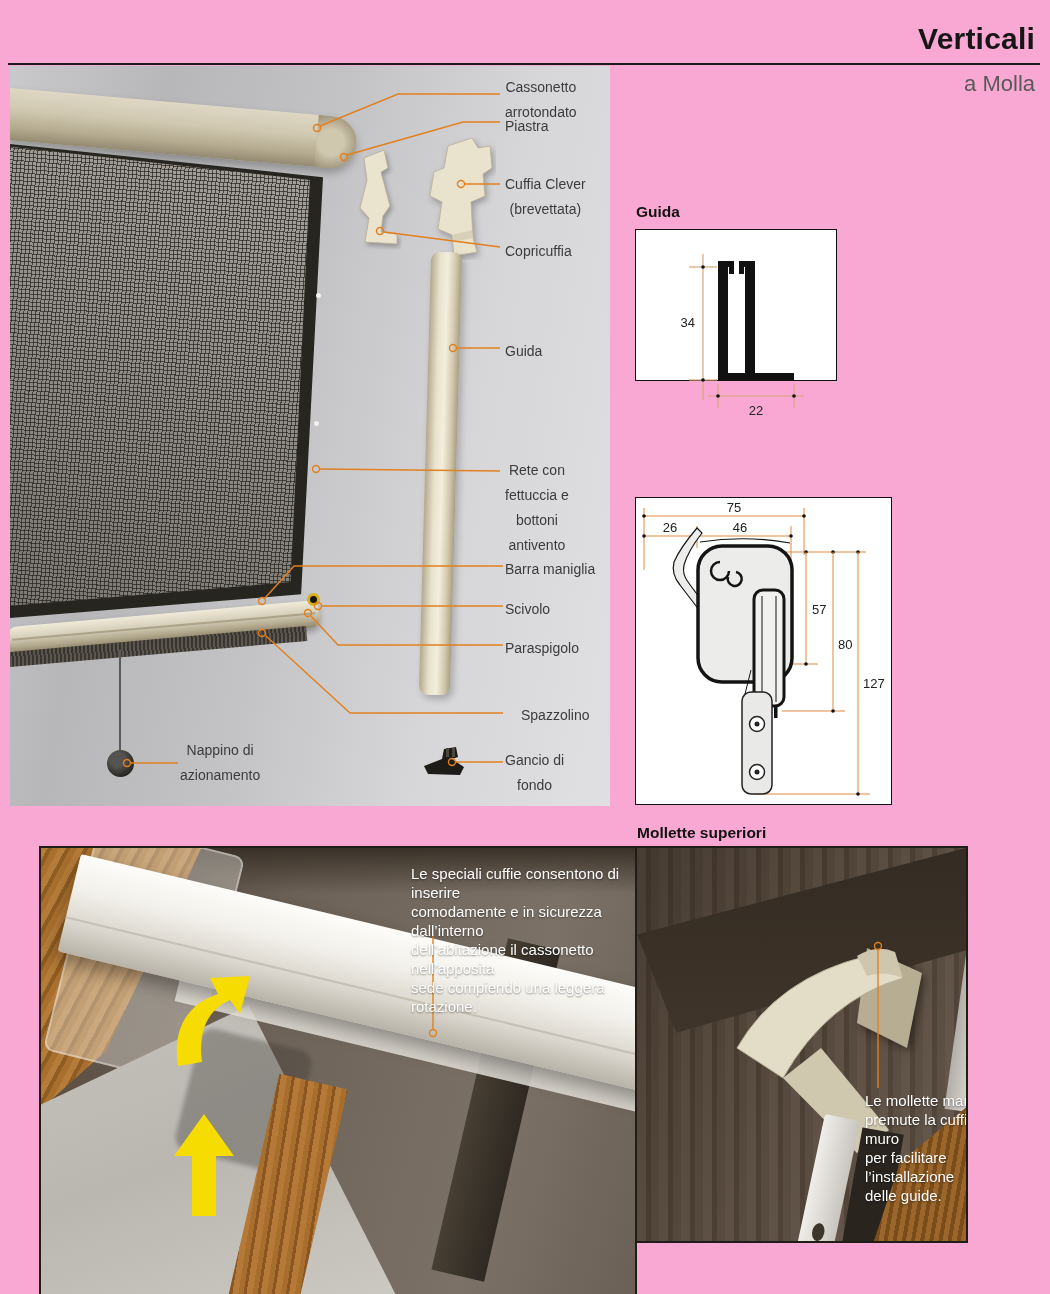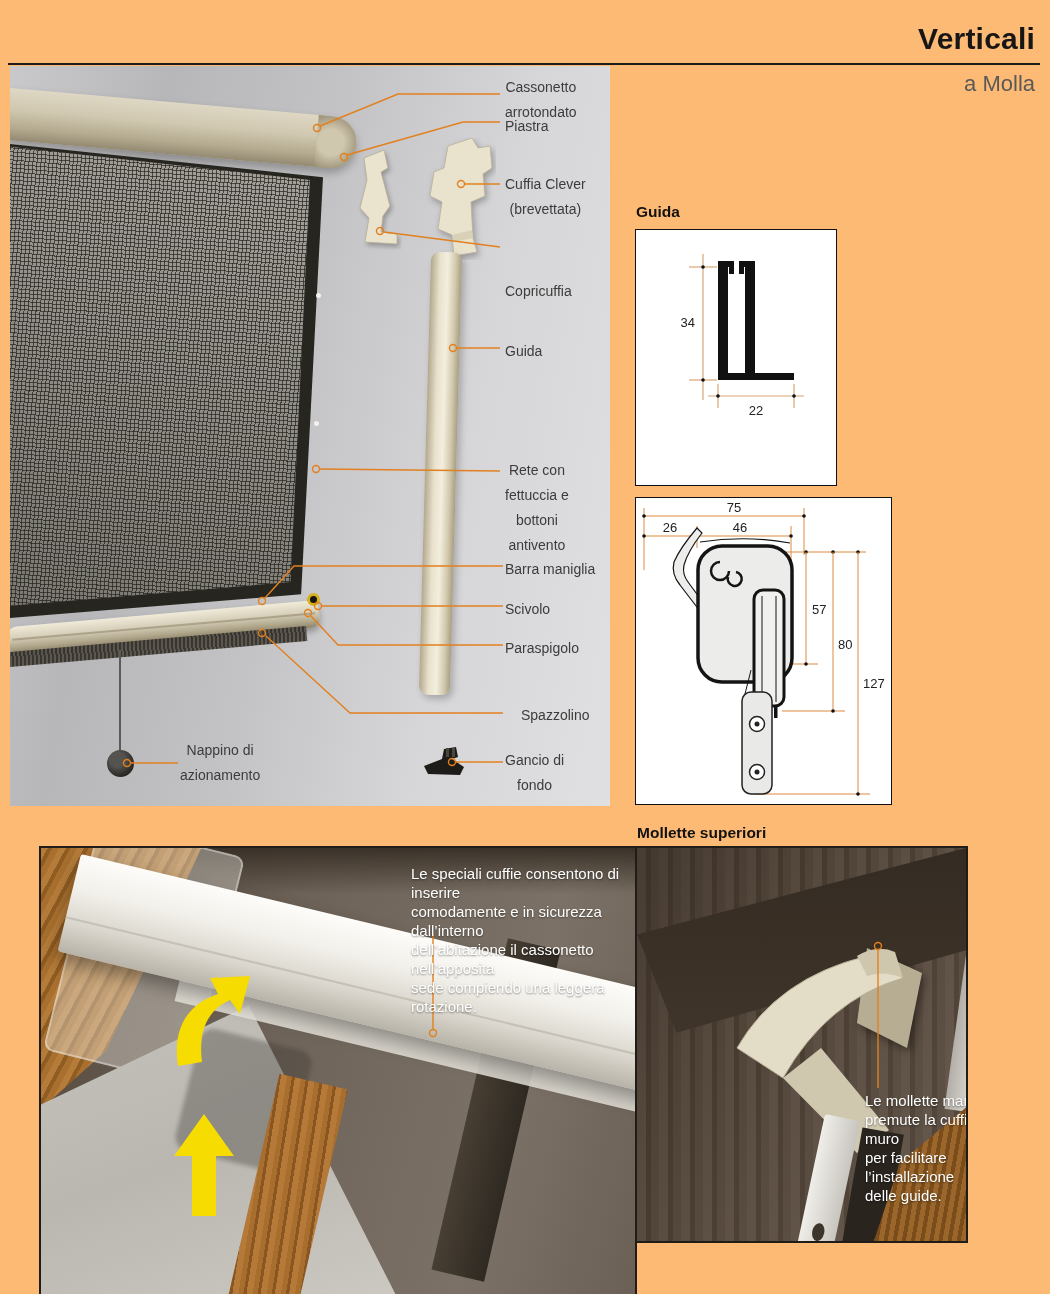--- a/index.html
+++ b/index.html
@@ -1,21 +1,21 @@
 <!DOCTYPE html>
 <html style="--accent: #e2801f; --dimtan: #d9a674; --dimor: #dd8a3e; --labelc: #3c3c3c; --headc: #121212;"><head>
 <meta charset="utf-8">
 <style>
   :root{
     --accent:#e2801f; --dimtan:#d9a674; --dimor:#dd8a3e;
     --labelc:#3c3c3c; --headc:#121212;
   }
   *{box-sizing:border-box; margin:0; padding:0;}
   body{background:#ffffff; font-family:"Liberation Sans",sans-serif;}
-  #page{position:relative; width:1050px; height:1294px; background:#fdba74; overflow:hidden;}
+  #page{position:relative; width:1050px; height:1294px; background:#f9a8d4; overflow:hidden;}
   .abs{position:absolute;}
   .h-title{font-size:30px; font-weight:bold; color:#161616; letter-spacing:.2px;}
   .h-sub{font-size:22px; color:#595959;}
   .rule{height:2px; background:#1b1b1b;}
   .sec-h{font-size:15.5px; font-weight:bold; color:var(--headc); white-space:pre-line; line-height:19px;}
   .lbl{position:absolute; font-size:14px; line-height:25px; color:var(--labelc); white-space:pre-line;text-align:center;}
   .photo-main{position:absolute; left:10px; top:66px; width:600px; height:740px; overflow:hidden;
     background:linear-gradient(100deg,#c9c9cb 0%,#b7b7b9 22%,#c2c2c4 45%,#d6d6d8 72%,#e0e0e2 100%);}
   .draw-box{position:absolute; background:#fff; border:1.5px solid #111;}
   .ld{stroke:var(--accent); fill:none; stroke-width:1.4;}
@@ -121,38 +121,38 @@
         <circle class="lc" cx="442" cy="696" r="3.5"></circle>
       <polyline class="ld" points="168,697 121,697"></polyline>
         <circle class="lc" cx="117" cy="697" r="3.5"></circle>
     </svg>
 
     <div class="lbl" style="left:495px; top:9px;">Cassonetto
 arrotondato</div>
     <div class="lbl" style="left:495px; top:48px;">Piastra</div>
     <div class="lbl" style="left:495px; top:106px;">Cuffia Clever
 (brevettata)</div>
-    <div class="lbl" style="left:495px; top:173px;margin-top:40px;">Copricuffia</div>
+    <div class="lbl" style="left:495px; top:173px;">Copricuffia</div>
     <div class="lbl" style="left:495px; top:273px;">Guida</div>
     <div class="lbl" style="left:495px; top:392px;">Rete con
 fettuccia e
 bottoni
 antivento</div>
     <div class="lbl" style="left:495px; top:491px;">Barra maniglia</div>
     <div class="lbl" style="left:495px; top:531px;">Scivolo</div>
     <div class="lbl" style="left:495px; top:570px;">Paraspigolo</div>
     <div class="lbl" style="left:495px; top:637px;margin-left:16px;">Spazzolino</div>
     <div class="lbl" style="left:495px; top:682px;">Gancio di
 fondo</div>
     <div class="lbl" style="left:170px; top:672px;">Nappino di
 azionamento</div>
   </div>
 
   <div class="abs sec-h" style="left:636px; top:202px;">Guida</div>
-  <div class="draw-box" style="left:635px; top:229px; width:202px; height:257px;">
+  <div class="draw-box" style="left:635px; top:229px; width:202px; height:152px;">
     <svg width="199" height="201" viewBox="0 0 199 201">
       <line class="dimt" x1="67" y1="24" x2="67" y2="170"></line>
       <line class="dimt" x1="53" y1="37" x2="81" y2="37"></line>
       <line class="dimt" x1="53" y1="150" x2="81" y2="150"></line>
       <circle class="ddot" cx="67" cy="37" r="1.8"></circle>
         <circle class="ddot" cx="67" cy="150" r="1.8"></circle>
       <text class="dtxt" x="59" y="97" text-anchor="end">34</text>
       <line class="dimt" x1="72" y1="166" x2="168" y2="166"></line>
       <line class="dimt" x1="82" y1="154" x2="82" y2="178"></line>
       <line class="dimt" x1="158" y1="154" x2="158" y2="178"></line>

